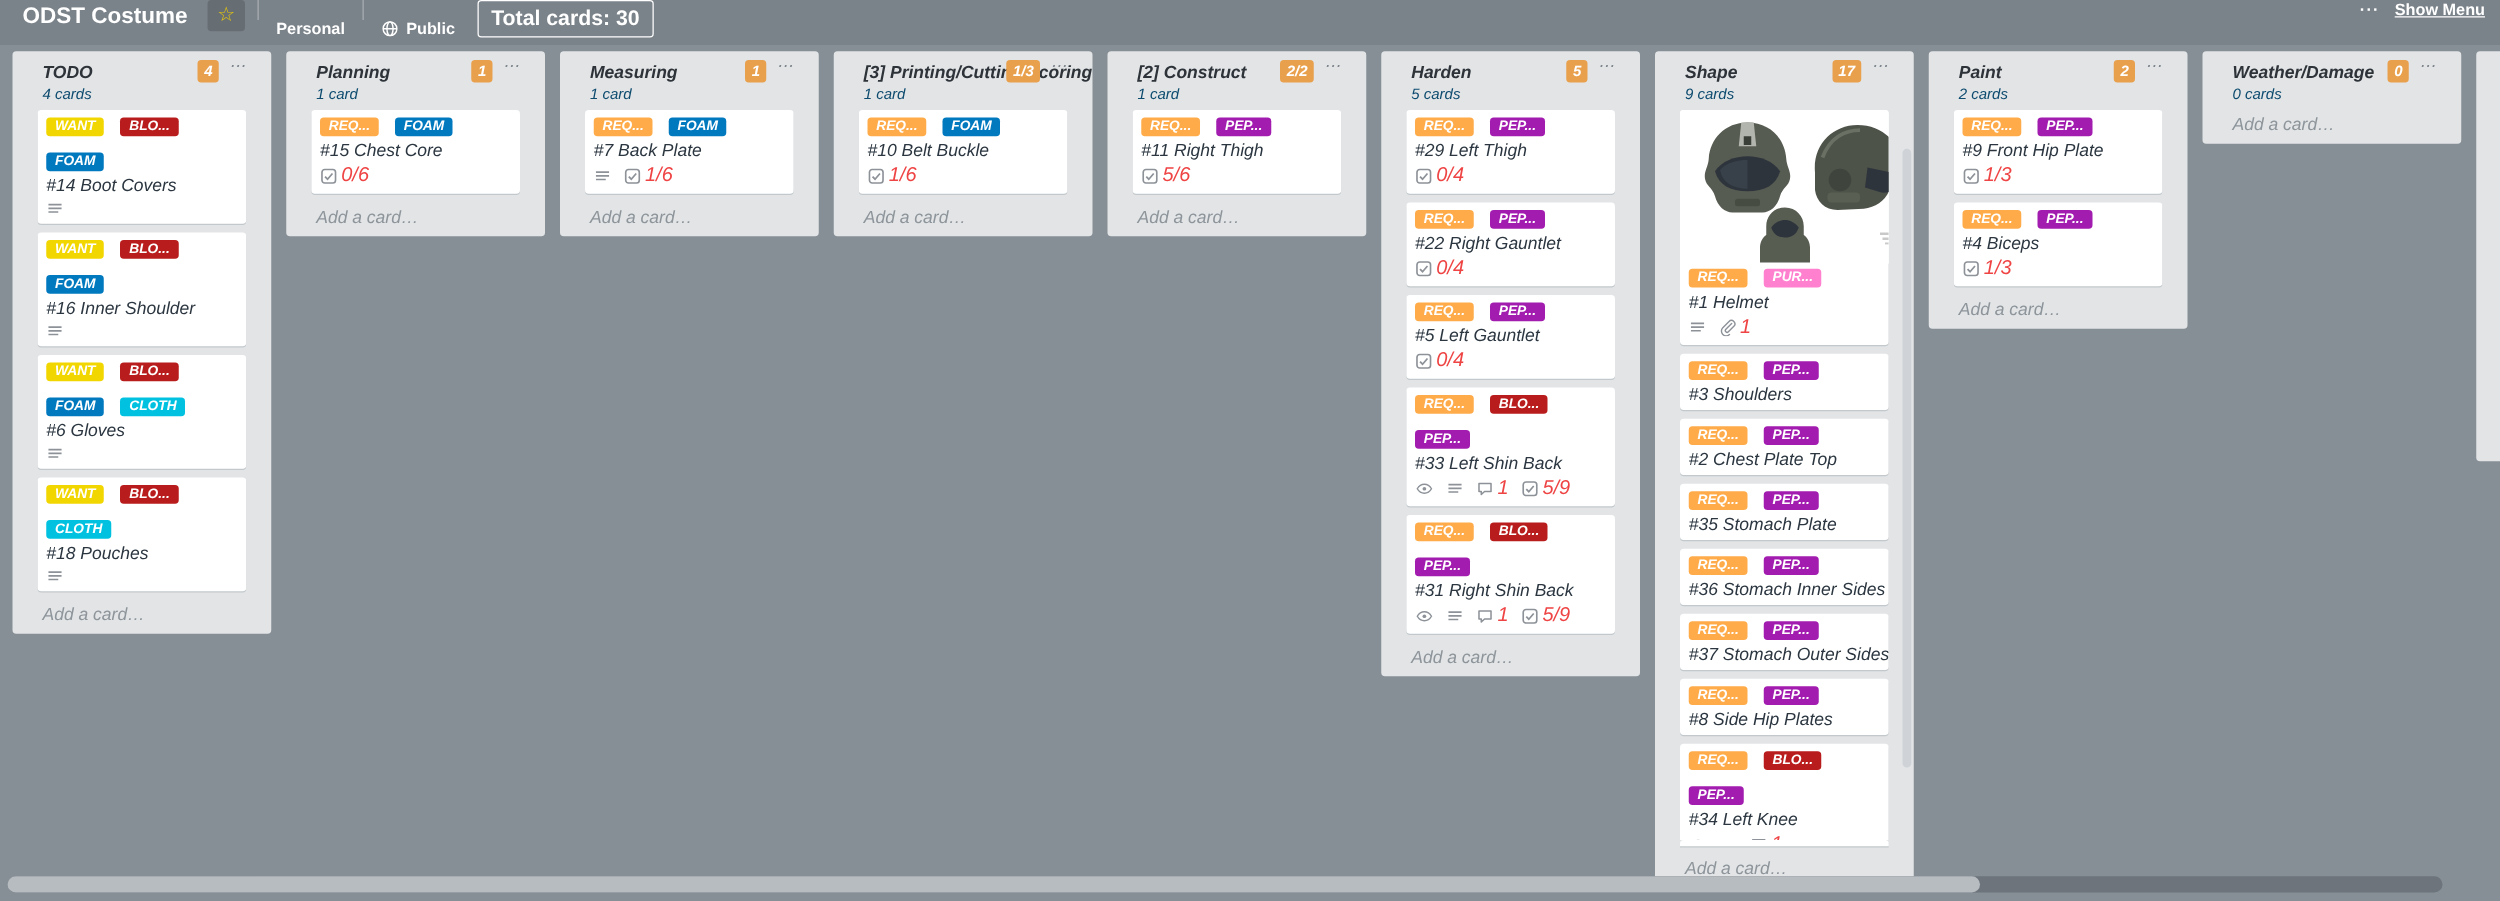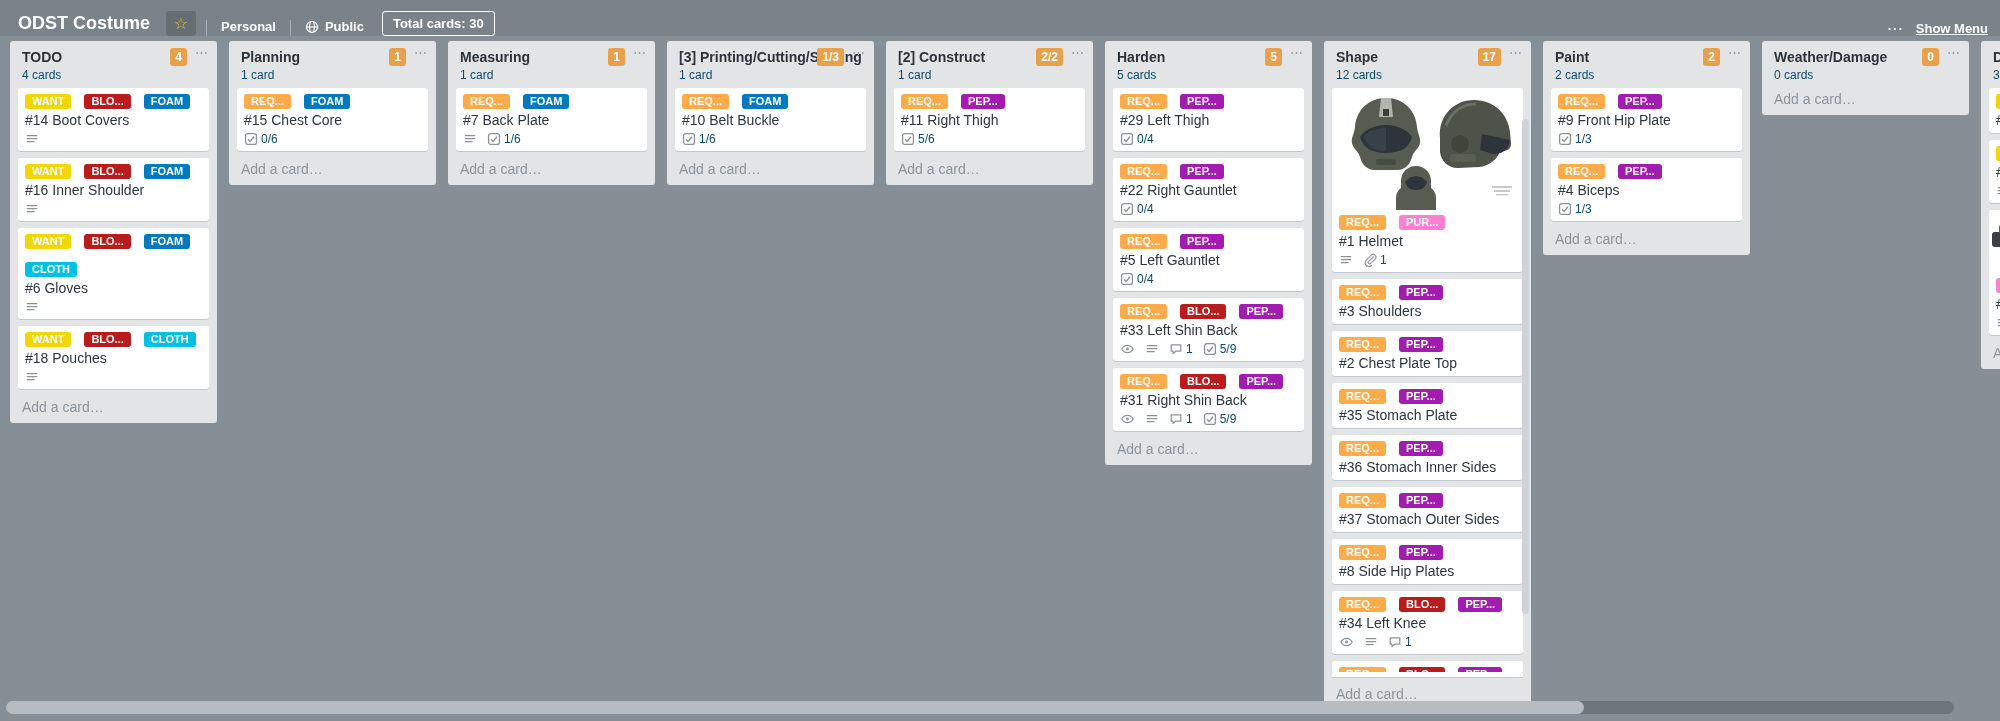--- a/index.html
+++ b/index.html
@@ -5,50 +5,50 @@
   * { box-sizing: border-box; }
   html,body { margin:0; padding:0; }
   body {
     width:2000px; height:721px; overflow:hidden;
     background:#868f96;
     font-family:"Liberation Sans", sans-serif;
     -webkit-font-smoothing:antialiased;
   }
   
   .topbar {
-    height:36px; display:flex; align-items:flex-end;
+    height:36px; display:flex; align-items:flex-start;
     padding:0 12px; gap:10px; color:#fff;
     background:rgba(0,0,0,.08);
   }
   .board-title { font-size:18px; font-weight:bold; padding:2px 6px; border-radius:3px; }
   .star-btn {
     width:30px; height:25px; border-radius:3px; background:rgba(0,0,0,.16);
     display:flex; align-items:center; justify-content:center;
     color:#e6c60d; font-size:16px; line-height:1; cursor:pointer;
   }
   .tb-divider { width:1px; height:16px; background:rgba(255,255,255,.35); }
   .tb-item { font-size:13px; font-weight:bold; display:flex; align-items:center; gap:6px; padding:2px 4px;margin-top:13px; }
   .globe-icon svg { display:block; }
   .total-box {
     border:1px solid #fff; border-radius:3px; padding:4px 10px;
-    font-size:13px; font-weight:bold; margin-left:4px;
+    font-size:17px; font-weight:bold; margin-left:4px;
   }
   .tb-right { margin-left:auto; display:flex; align-items:center; gap:12px; }
   .tb-dots { font-size:13px; font-weight:bold; letter-spacing:1px; }
   .show-menu { font-size:13px; font-weight:bold; text-decoration:underline; cursor:pointer; }
   
   .board {
     position:relative; height:685px;
     padding:5px 0 0 10px;
     display:flex; align-items:flex-start;
   }
   .list {
     width:207px; min-width:207px; margin-right:12px;
     background:#e2e4e6; border-radius:3px;
-    padding:7px 8px 6px; position:relative;
+    padding:7px 20px 6px; position:relative;font-style:italic;
   }
   .list-header { position:relative; padding:1px 40px 6px 4px; }
   .list-title { font-size:14px; font-weight:bold; color:#2d3339; line-height:17px; white-space:nowrap; }
   .list-count { font-size:12px; color:#0c4a6e; margin-top:2px; white-space:nowrap; }
   .list-badge {
     position:absolute; top:0; right:22px;
     background:#e8a04d; color:#fff; font-size:12px; font-weight:bold;
     border-radius:3px; padding:3px 5px; line-height:12px;
   }
   .list-dots { position:absolute; top:-3px; right:0; color:#7e858c; font-size:13px; letter-spacing:1px; cursor:pointer; }
@@ -65,21 +65,21 @@
     font-size:11px; font-weight:bold; color:#fff; white-space:nowrap;
   }
   .lbl-yellow { background:#f2d600; }
   .lbl-red    { background:#b91c1c; }
   .lbl-blue   { background:#0079bf; }
   .lbl-sky    { background:#00c2e0; }
   .lbl-orange { background:#ffab4a; }
   .lbl-lime   { background:#a21caf; }
   .lbl-pink   { background:#ff80ce; }
   .card-title { font-size:14px; color:#2b3640; line-height:16px; margin:2px 0 1px; white-space:nowrap; }
-  .badges { display:flex; align-items:center; gap:10px; color:#0c4a6e; font-size:12px; margin:4px 0 1px;text-align:center; }
+  .badges { display:flex; align-items:center; gap:10px; color:#ef4444; font-size:16px; margin:4px 0 1px;text-align:center; }
   .badge-item { display:flex; align-items:center; gap:3px; }
   .badge-item svg { display:block; }
   .add-card { color:#8d959b; font-size:14px; padding:3px 4px 2px; cursor:pointer; white-space:nowrap; }
   .scroll-area { overflow:hidden; position:relative; }
   .list-shape .scroll-area { height:584px; }
   .sliver { background:#fff; border-radius:3px 3px 0 0; box-shadow:0 1px 0 #c2c8cc; height:5px; margin-bottom:6px; }
   .vscroll {
     position:absolute; top:78px; right:2px; width:7px; height:495px;
     background:#cfd3d7; border-radius:4px;
   }
@@ -488,21 +488,21 @@
               <span>5/9</span>
             </span>
           </div>
         </div>
       </div>
       <div class="add-card">Add a card…</div>
     </div>
     <div class="list list-shape">
       <div class="list-header">
         <div class="list-title">Shape</div>
-        <div class="list-count">12 cards</div>
+        <div class="list-count">9 cards</div>
         <span class="list-badge">17</span>
         <span class="list-dots">⋯</span>
       </div>
       <div class="scroll-area">
         <div class="card has-cover">
           <div class="cover">
             <svg width="191" height="123" viewBox="0 0 191 123">
               <rect width="191" height="123" fill="#ffffff"></rect>
               <g transform="translate(16,8)">
                 <path d="M38 2C20 2 8 15 7 31c-.5 7-4 10-3 16 1 6 6 7 8 14 2 8 8 13 14 13h24c6 0 12-5 14-13 2-7 7-8 8-14 1-6-2.5-9-3-16C68 15 56 2 38 2z" fill="#575c52"></path>

